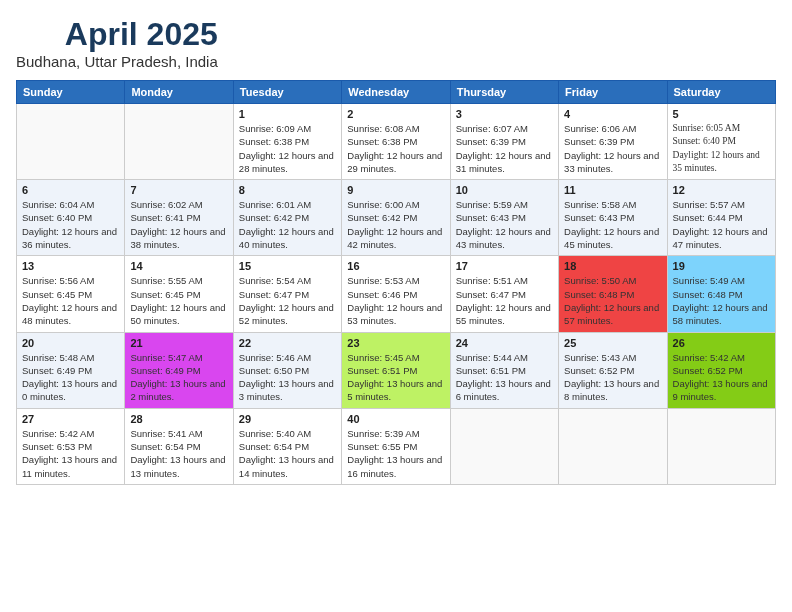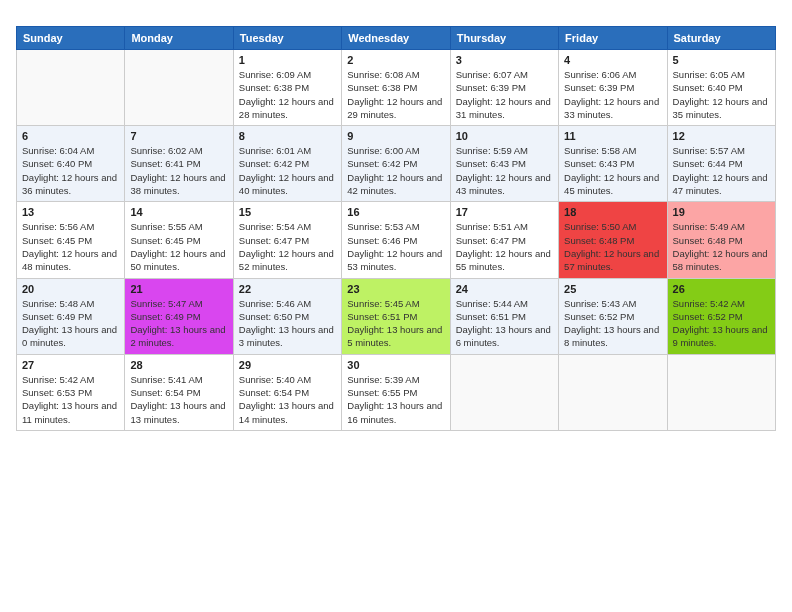--- a/index.html
+++ b/index.html
@@ -89,20 +89,22 @@
       color: #333;
       line-height: 1.4;
     }
   </style>
 </head>
 <body>
 
 <div class="page">
   <div class="header">
     <div class="title-block">
+      <div class="main-title">April 2025</div>
+      <div class="subtitle">Budhana, Uttar Pradesh, India</div>
     </div>
   </div>
 
   <table class="calendar">
     <thead>
       <tr>
         <th>Sunday</th>
         <th>Monday</th>
         <th>Tuesday</th>
         <th>Wednesday</th>
@@ -134,21 +136,21 @@
 Daylight: 12 hours and 31 minutes.</div>
           </td>
           <td style="background: rgb(255, 255, 255);">
             <span class="day-num">4</span>
             <div class="day-info" style="white-space: pre-line;">Sunrise: 6:06 AM
 Sunset: 6:39 PM
 Daylight: 12 hours and 33 minutes.</div>
           </td>
           <td style="background: rgb(255, 255, 255);">
             <span class="day-num">5</span>
-            <div class="day-info" style="white-space: pre-line;">Sunrise: 6:05 AM
+            <div class="day-info" style="white-space: pre-line; font-family: Liberation Serif, serif;">Sunrise: 6:05 AM
 Sunset: 6:40 PM
 Daylight: 12 hours and 35 minutes.</div>
           </td>
         </tr>
         <tr>
           <td style="background: rgb(238, 243, 250);">
             <span class="day-num">6</span>
             <div class="day-info" style="white-space: pre-line;">Sunrise: 6:04 AM
 Sunset: 6:40 PM
 Daylight: 12 hours and 36 minutes.</div>
@@ -220,21 +222,21 @@
             <div class="day-info" style="white-space: pre-line;">Sunrise: 5:51 AM
 Sunset: 6:47 PM
 Daylight: 12 hours and 55 minutes.</div>
           </td>
           <td style="background: #ef4444;">
             <span class="day-num">18</span>
             <div class="day-info" style="white-space: pre-line;">Sunrise: 5:50 AM
 Sunset: 6:48 PM
 Daylight: 12 hours and 57 minutes.</div>
           </td>
-          <td style="background: #fca5a5;">
+          <td style="background: #7dd3fc;">
             <span class="day-num">19</span>
             <div class="day-info" style="white-space: pre-line;">Sunrise: 5:49 AM
 Sunset: 6:48 PM
 Daylight: 12 hours and 58 minutes.</div>
           </td>
         </tr>
         <tr>
           <td style="background: rgb(238, 243, 250);">
             <span class="day-num">20</span>
             <div class="day-info" style="white-space: pre-line;">Sunrise: 5:48 AM
@@ -291,21 +293,21 @@
 Sunset: 6:54 PM
 Daylight: 13 hours and 13 minutes.</div>
           </td>
           <td style="background: rgb(255, 255, 255); margin-left: 16px;">
             <span class="day-num">29</span>
             <div class="day-info" style="white-space: pre-line;">Sunrise: 5:40 AM
 Sunset: 6:54 PM
 Daylight: 13 hours and 14 minutes.</div>
           </td>
           <td style="background: rgb(255, 255, 255);">
-            <span class="day-num">30</span>
+            <span class="day-num">40</span>
             <div class="day-info" style="white-space: pre-line;">Sunrise: 5:39 AM
 Sunset: 6:55 PM
 Daylight: 13 hours and 16 minutes.</div>
           </td>
           <td style="background: rgb(249, 249, 249);"></td>
           <td style="background: rgb(249, 249, 249);"></td>
           <td style="background: rgb(249, 249, 249);"></td>
         </tr>
       </tbody>
   </table>

